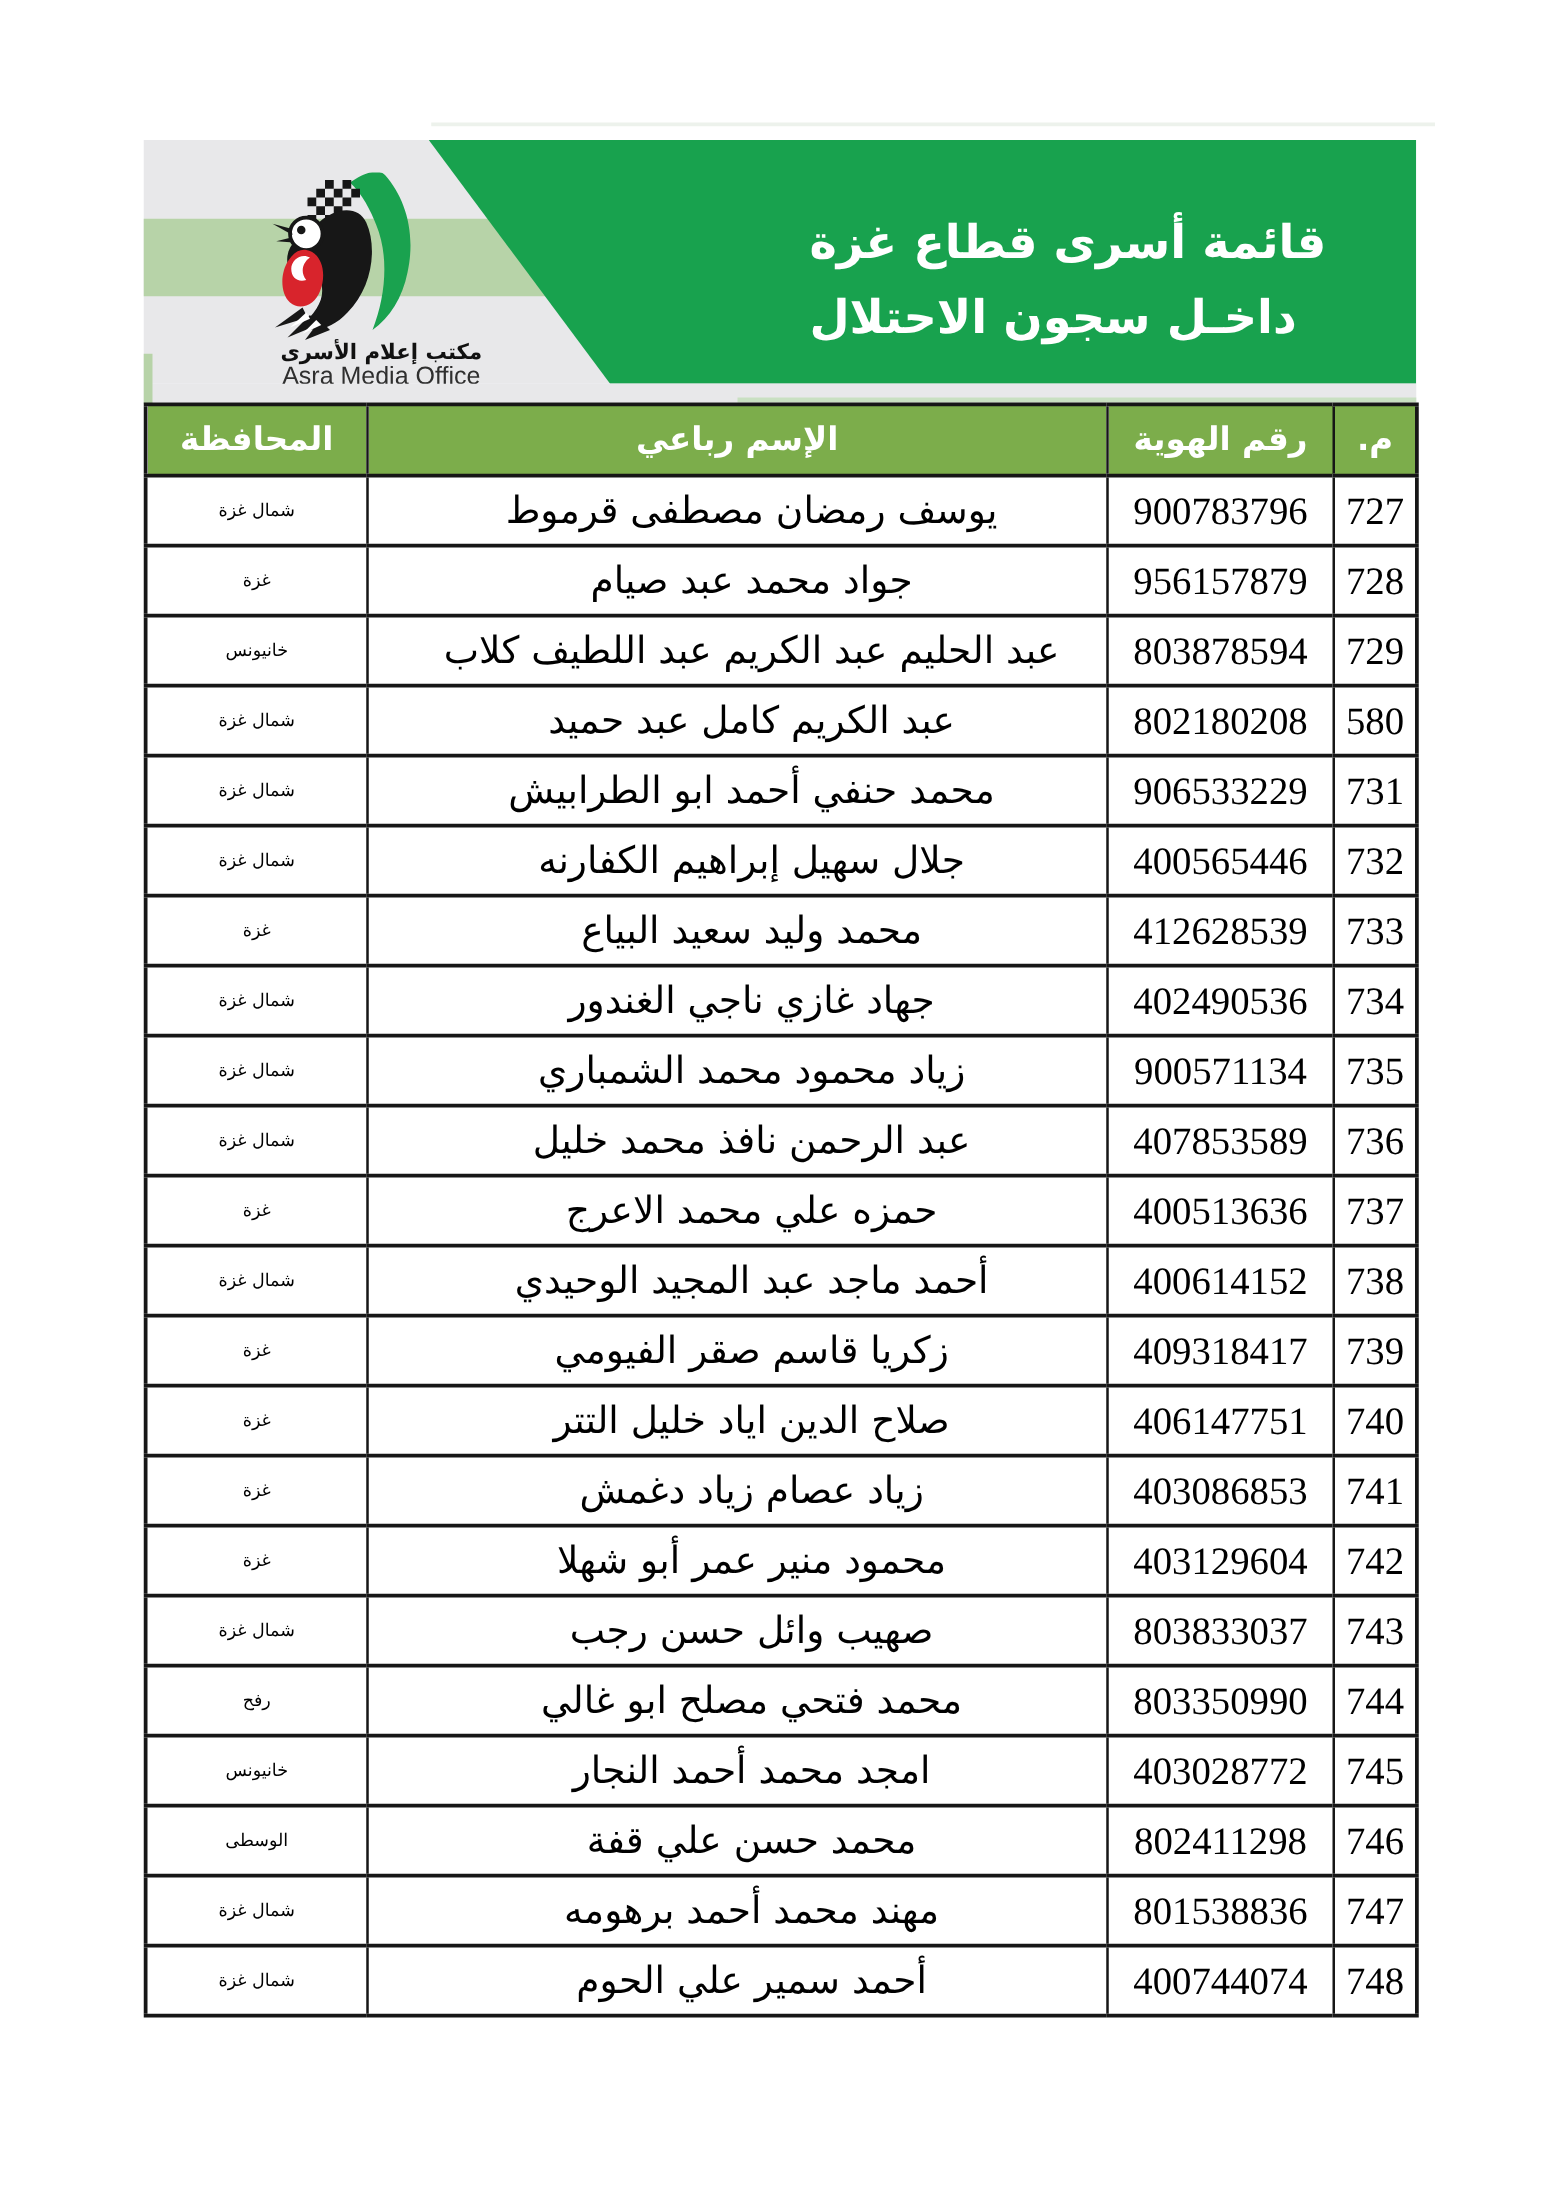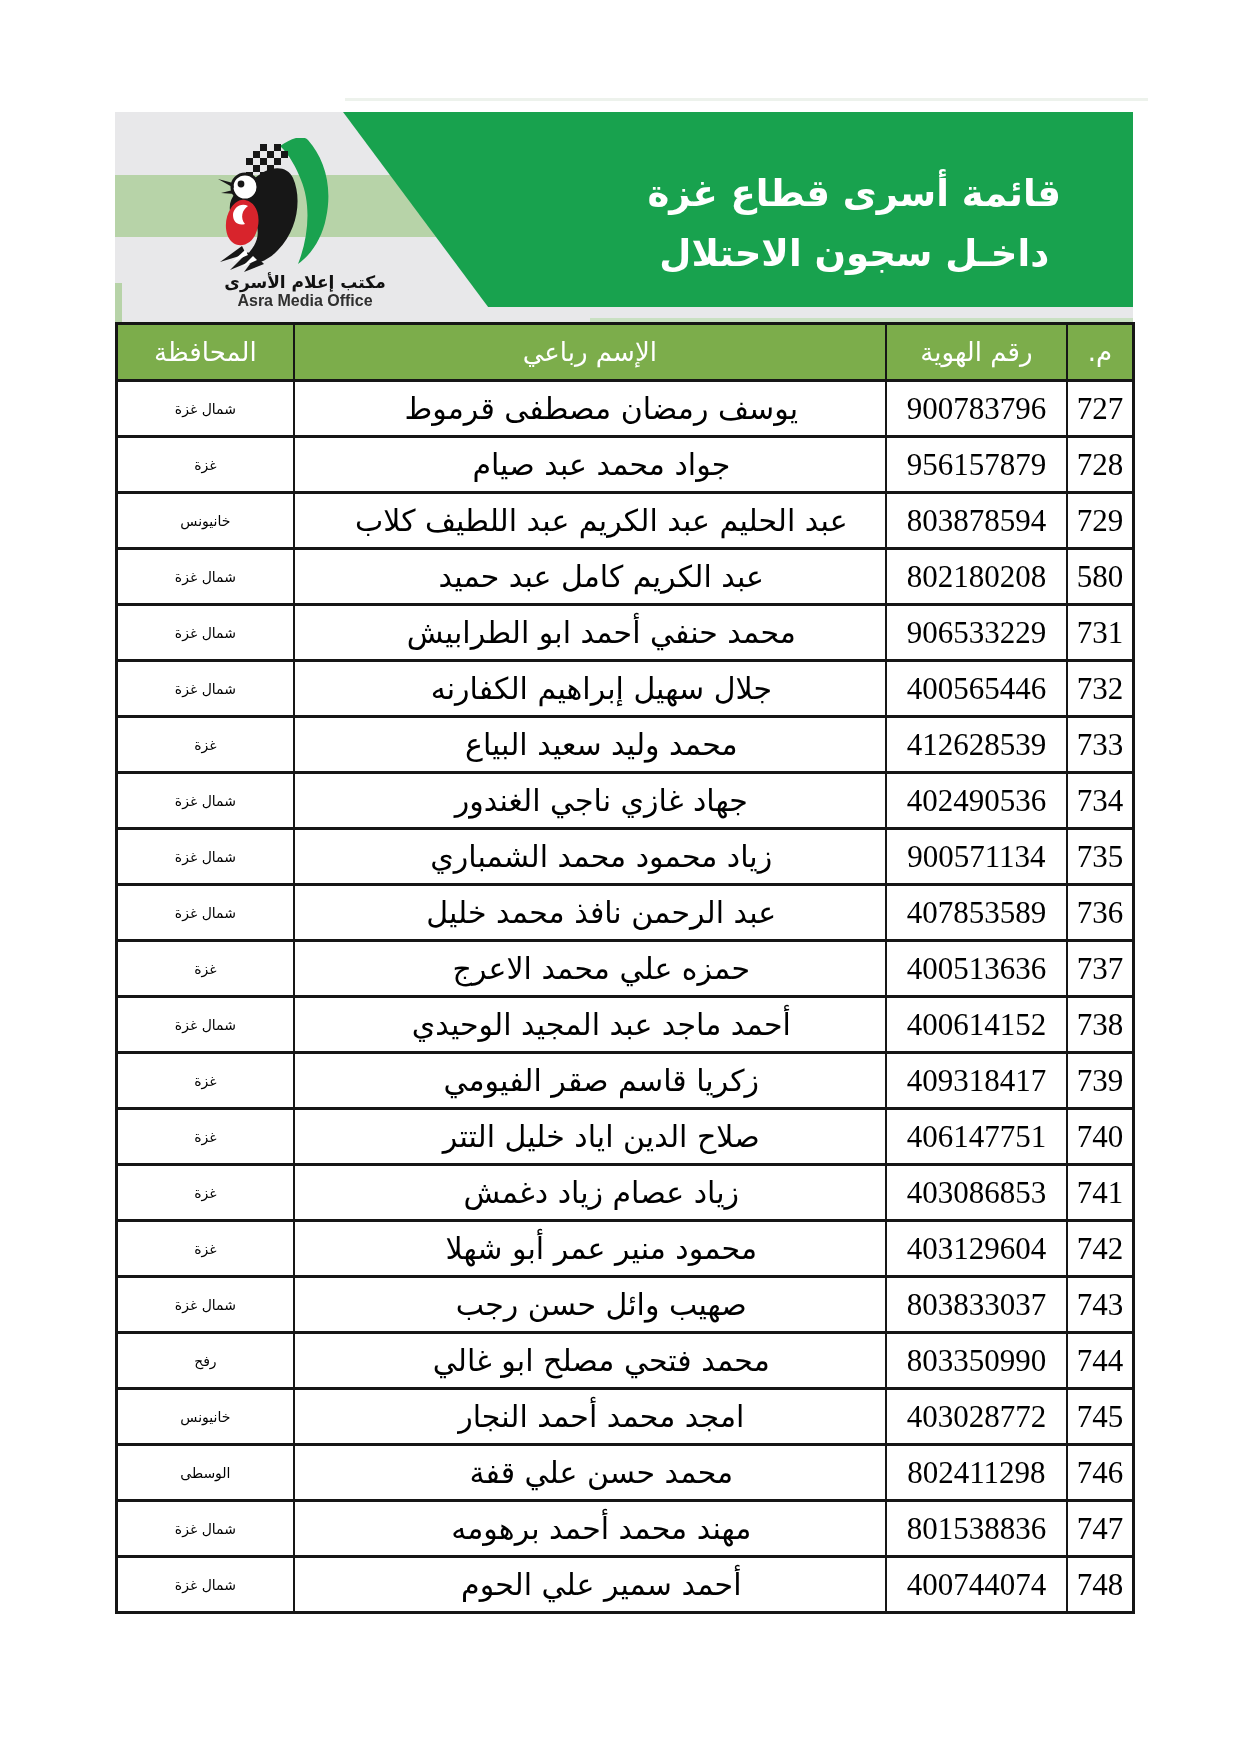--- a/index.html
+++ b/index.html
@@ -21,48 +21,48 @@
 
   
   .top-hairline{position:absolute;left:345px;top:98px;width:803px;height:3px;background:#edf2ec;}
   .banner{position:absolute;left:115px;top:112px;width:1018px;height:195px;background:var(--light-gray);}
   .banner-band{position:absolute;left:0;top:63px;width:50%;height:62px;background:var(--band-green);}
   .banner-green{
     position:absolute;inset:0;background:var(--banner-green);
     clip-path:polygon(22.4% 0, 100% 0, 100% 100%, 36.65% 100%);
   }
   .banner-title{
-    position:absolute;top:52px;right:72px;text-align:center;color:#ffffff;
+    position:absolute;top:52px;right:72px;text-align:left;color:#ffffff;
     font-weight:bold;font-size:37px;line-height:60px;direction:rtl;letter-spacing:0;
   }
   .sub-strip{position:absolute;left:115px;top:307px;width:1018px;height:15px;background:var(--light-gray);}
   .pale-line{position:absolute;left:590px;top:318px;width:543px;height:4px;background:var(--pale-line);}
   .left-accent{position:absolute;left:115px;top:283px;width:7px;height:40px;background:var(--band-green);}
 
   
   .logo{position:absolute;left:75px;top:22px;width:230px;height:170px;}
   .logo svg{position:absolute;left:22px;top:4px;}
   .logo-text{position:absolute;left:0;top:138px;width:230px;text-align:center;direction:rtl;}
   .logo-ar{font-size:17px;font-weight:bold;color:#111;line-height:20px;}
-  .logo-en{font-size:16px;font-weight:bold;color:#2f2f2f;direction:ltr;line-height:18px;font-family:"Liberation Sans","DejaVu Sans",sans-serif;}
+  .logo-en{font-size:20px;font-weight:normal;color:#2f2f2f;direction:ltr;line-height:18px;font-family:"Liberation Sans","DejaVu Sans",sans-serif;}
 
   
   table.list{
     position:absolute;left:115px;top:322px;width:1020px;
     border-collapse:collapse;direction:rtl;table-layout:fixed;
     border:3px solid var(--border-black);
   }
   table.list th, table.list td{
     border:2px solid var(--border-black);
     border-top-width:3px;border-bottom-width:3px;
     text-align:center;vertical-align:middle;overflow:hidden;
   }
   table.list th{
     background:var(--header-green);color:#ffffff;
-    height:52px;font-size:26px;font-weight:normal;
+    height:52px;font-size:26px;font-weight:bold;
   }
   table.list td{height:51px;background:#ffffff;color:#000;}
   col.c-index{width:66px;}
   col.c-id{width:180px;}
   col.c-name{width:588px;}
   col.c-gov{width:176px;}
   td.col-index, td.col-id{
     font-family:"Liberation Serif","DejaVu Serif",serif;
     font-size:31px;direction:ltr;
   }

